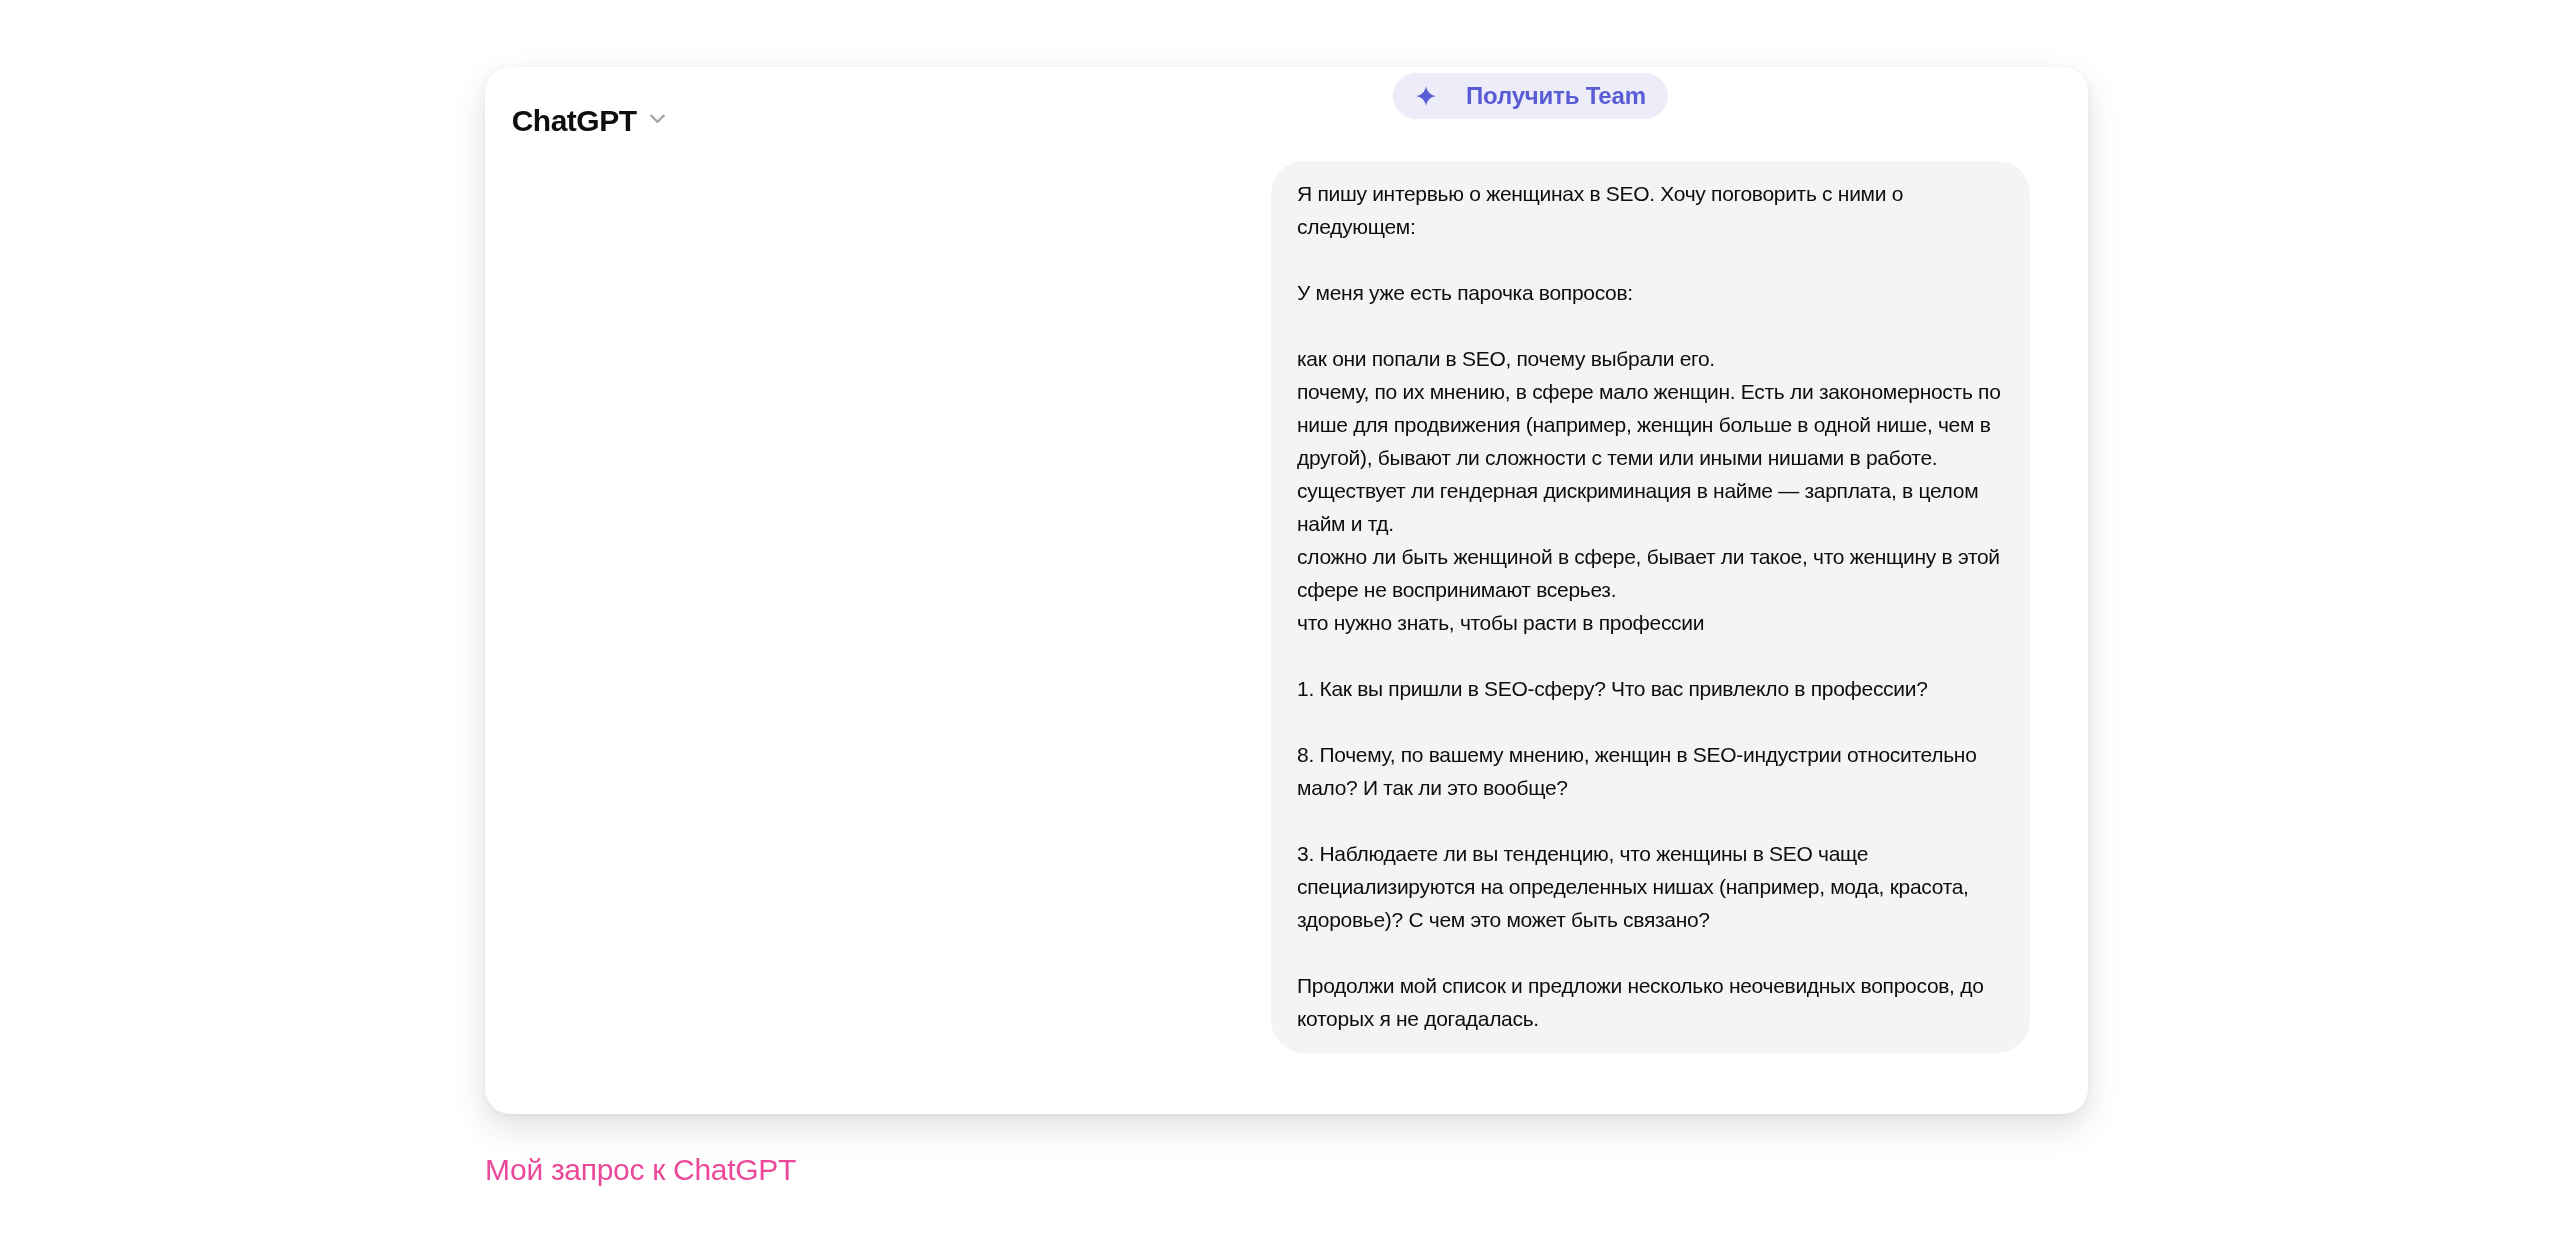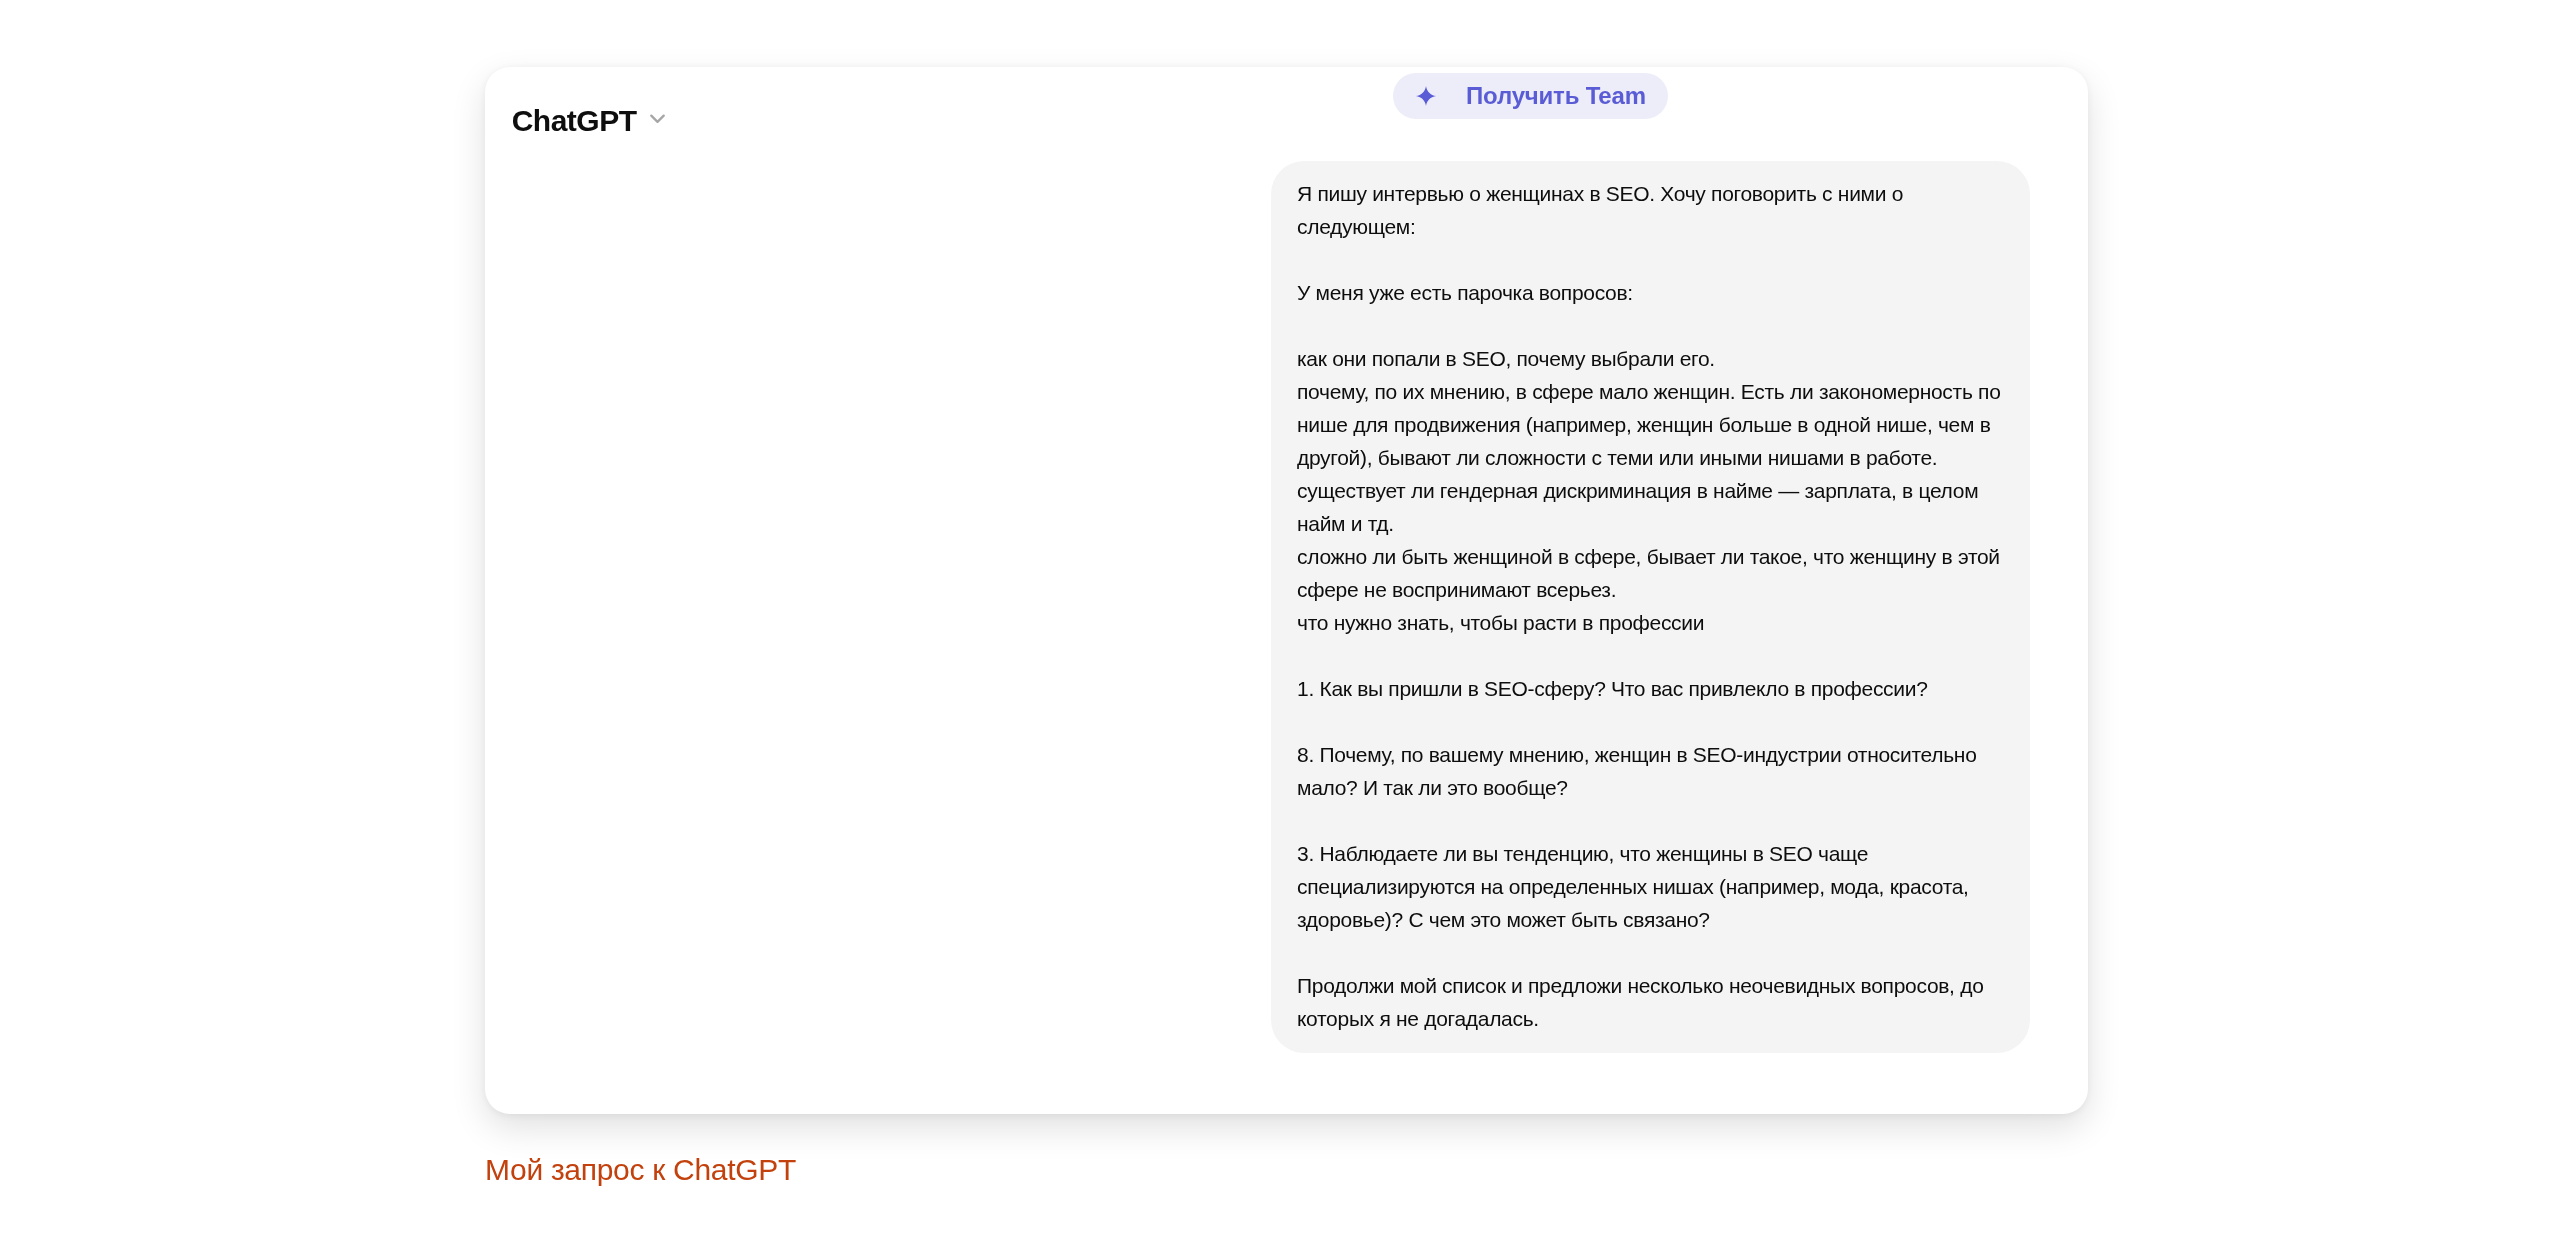--- a/index.html
+++ b/index.html
@@ -89,21 +89,21 @@
   }
   .msg-para:last-child { margin-bottom: 0; }
 
   .caption {
     position: absolute;
     left: 485px;
     top: 1153px;
     font-size: 30px;
     font-weight: 500;
     letter-spacing: -0.3px;
-    color: #c2410c;
+    color: #ec4899;
     white-space: nowrap;
   }
 </style>
 </head>
 <body>
 
 <div class="page">
 
   <div class="chat-card">
 

